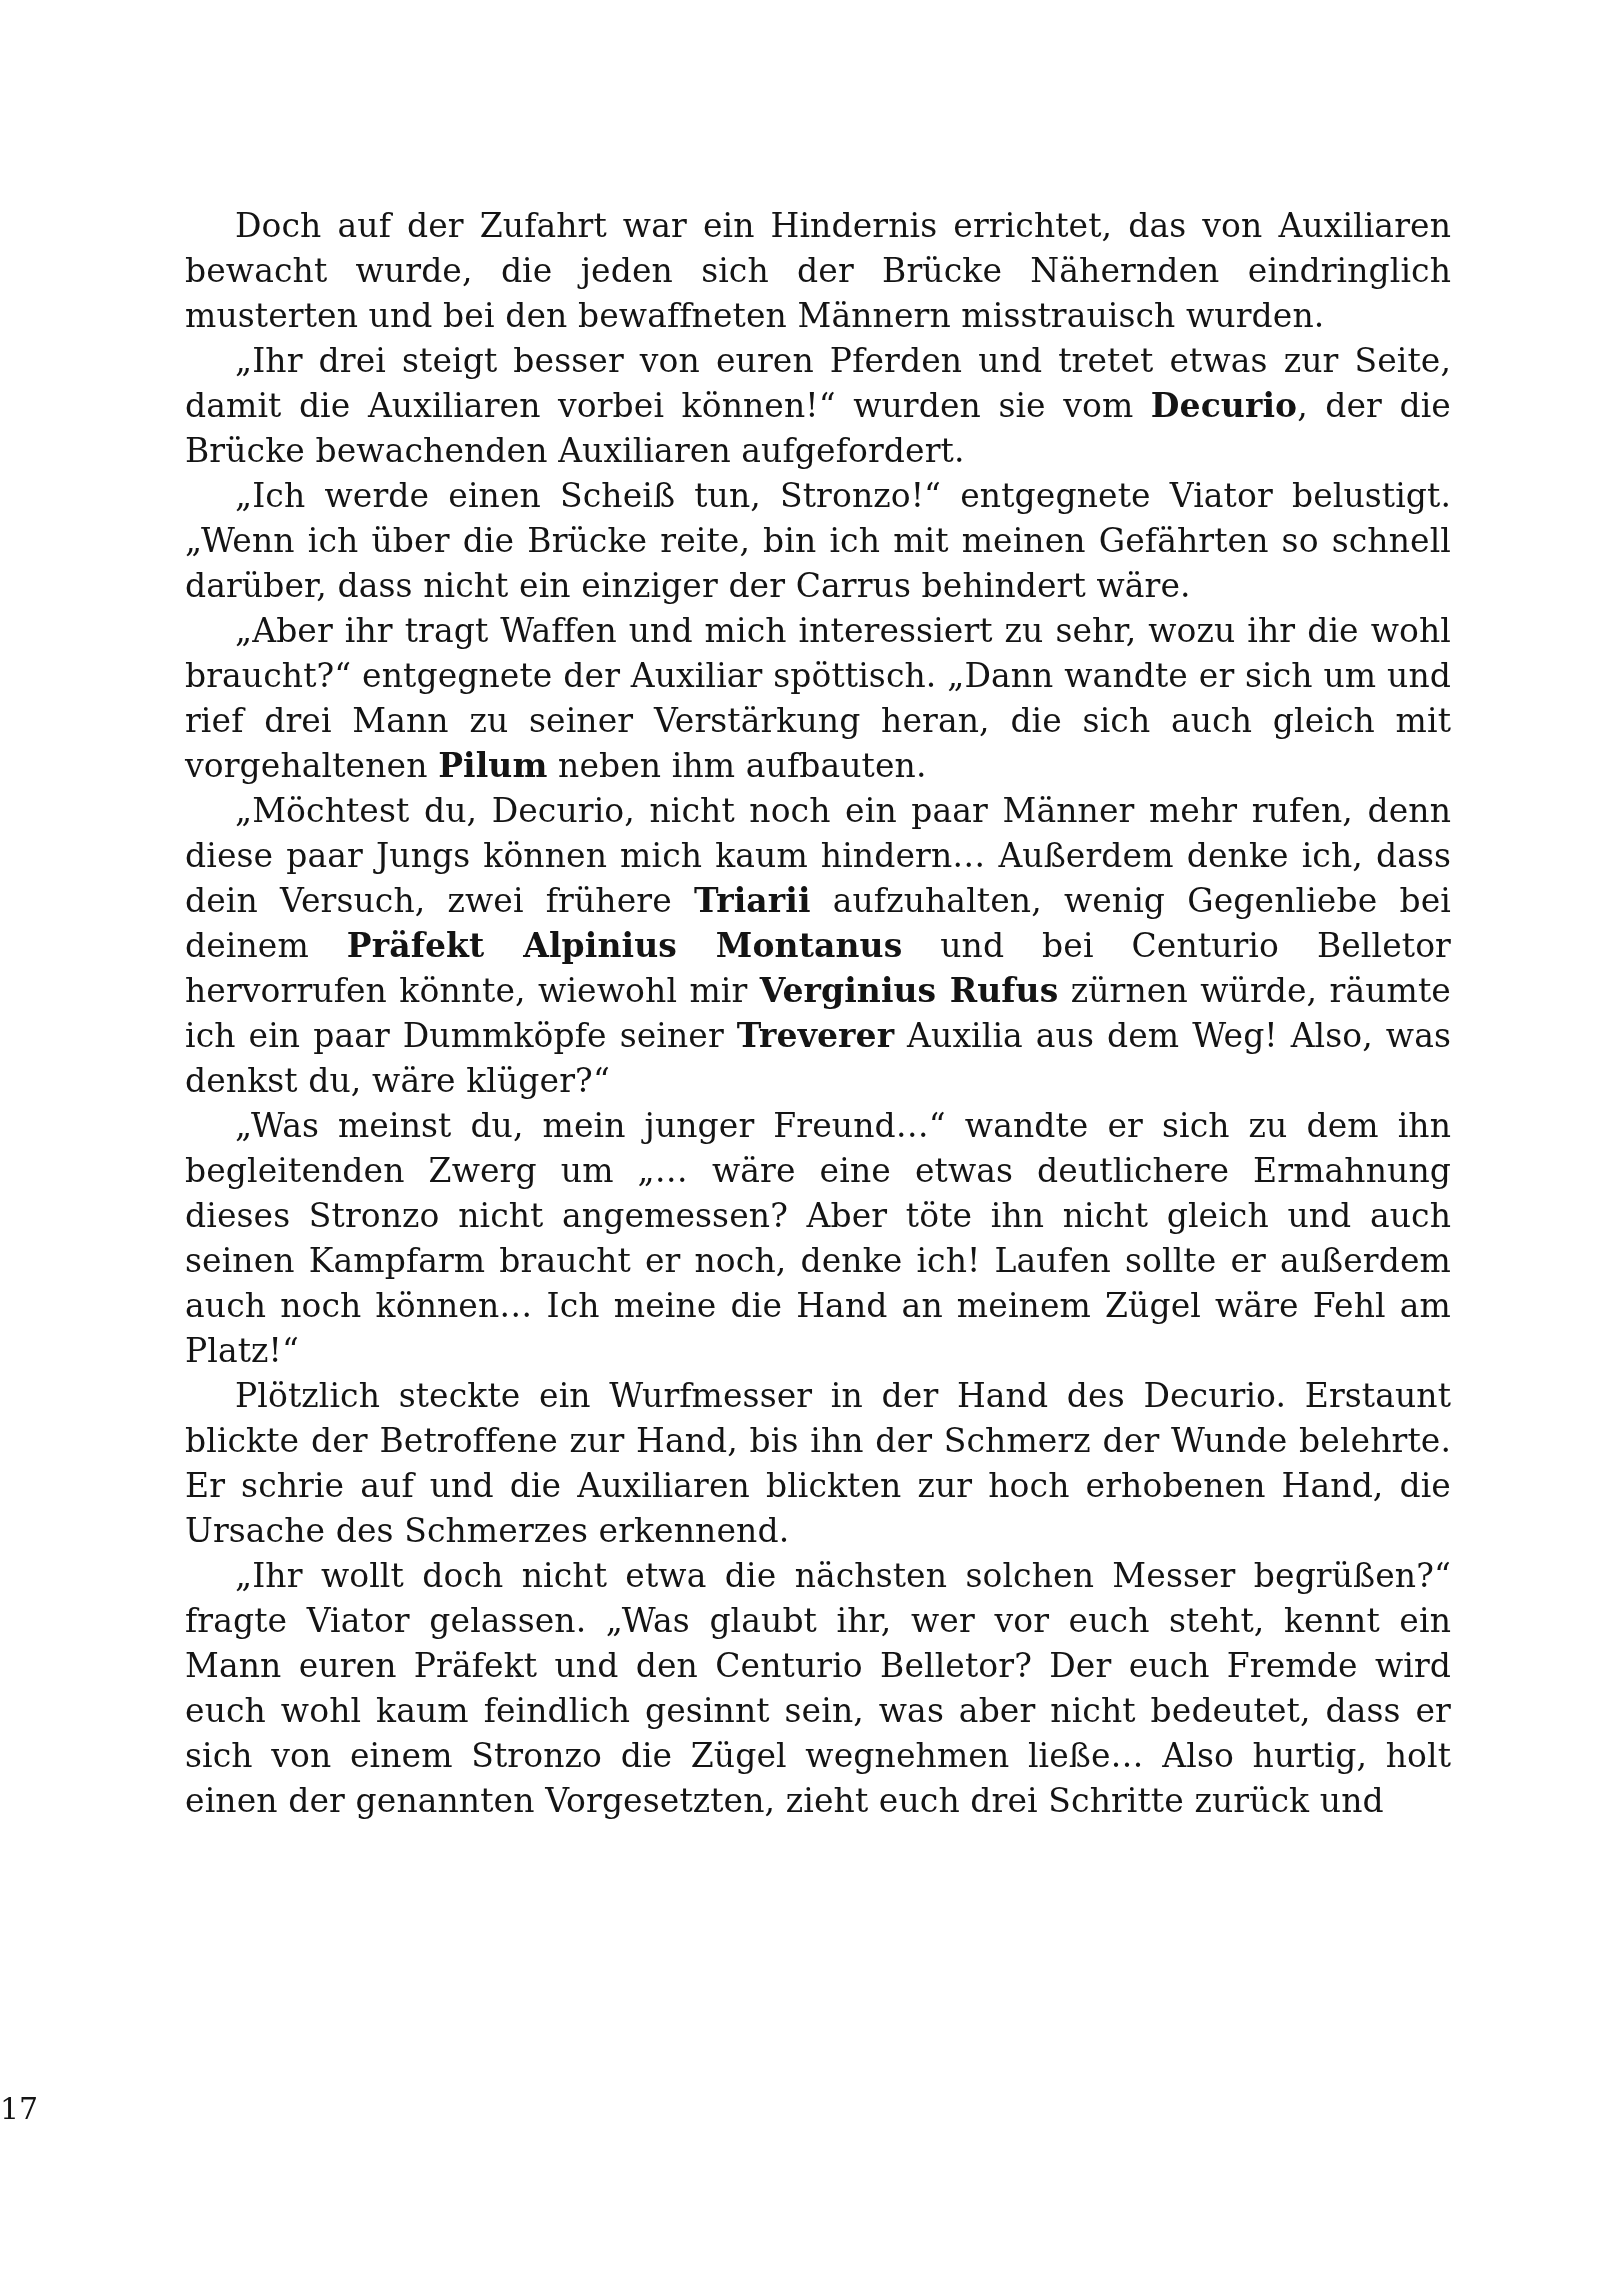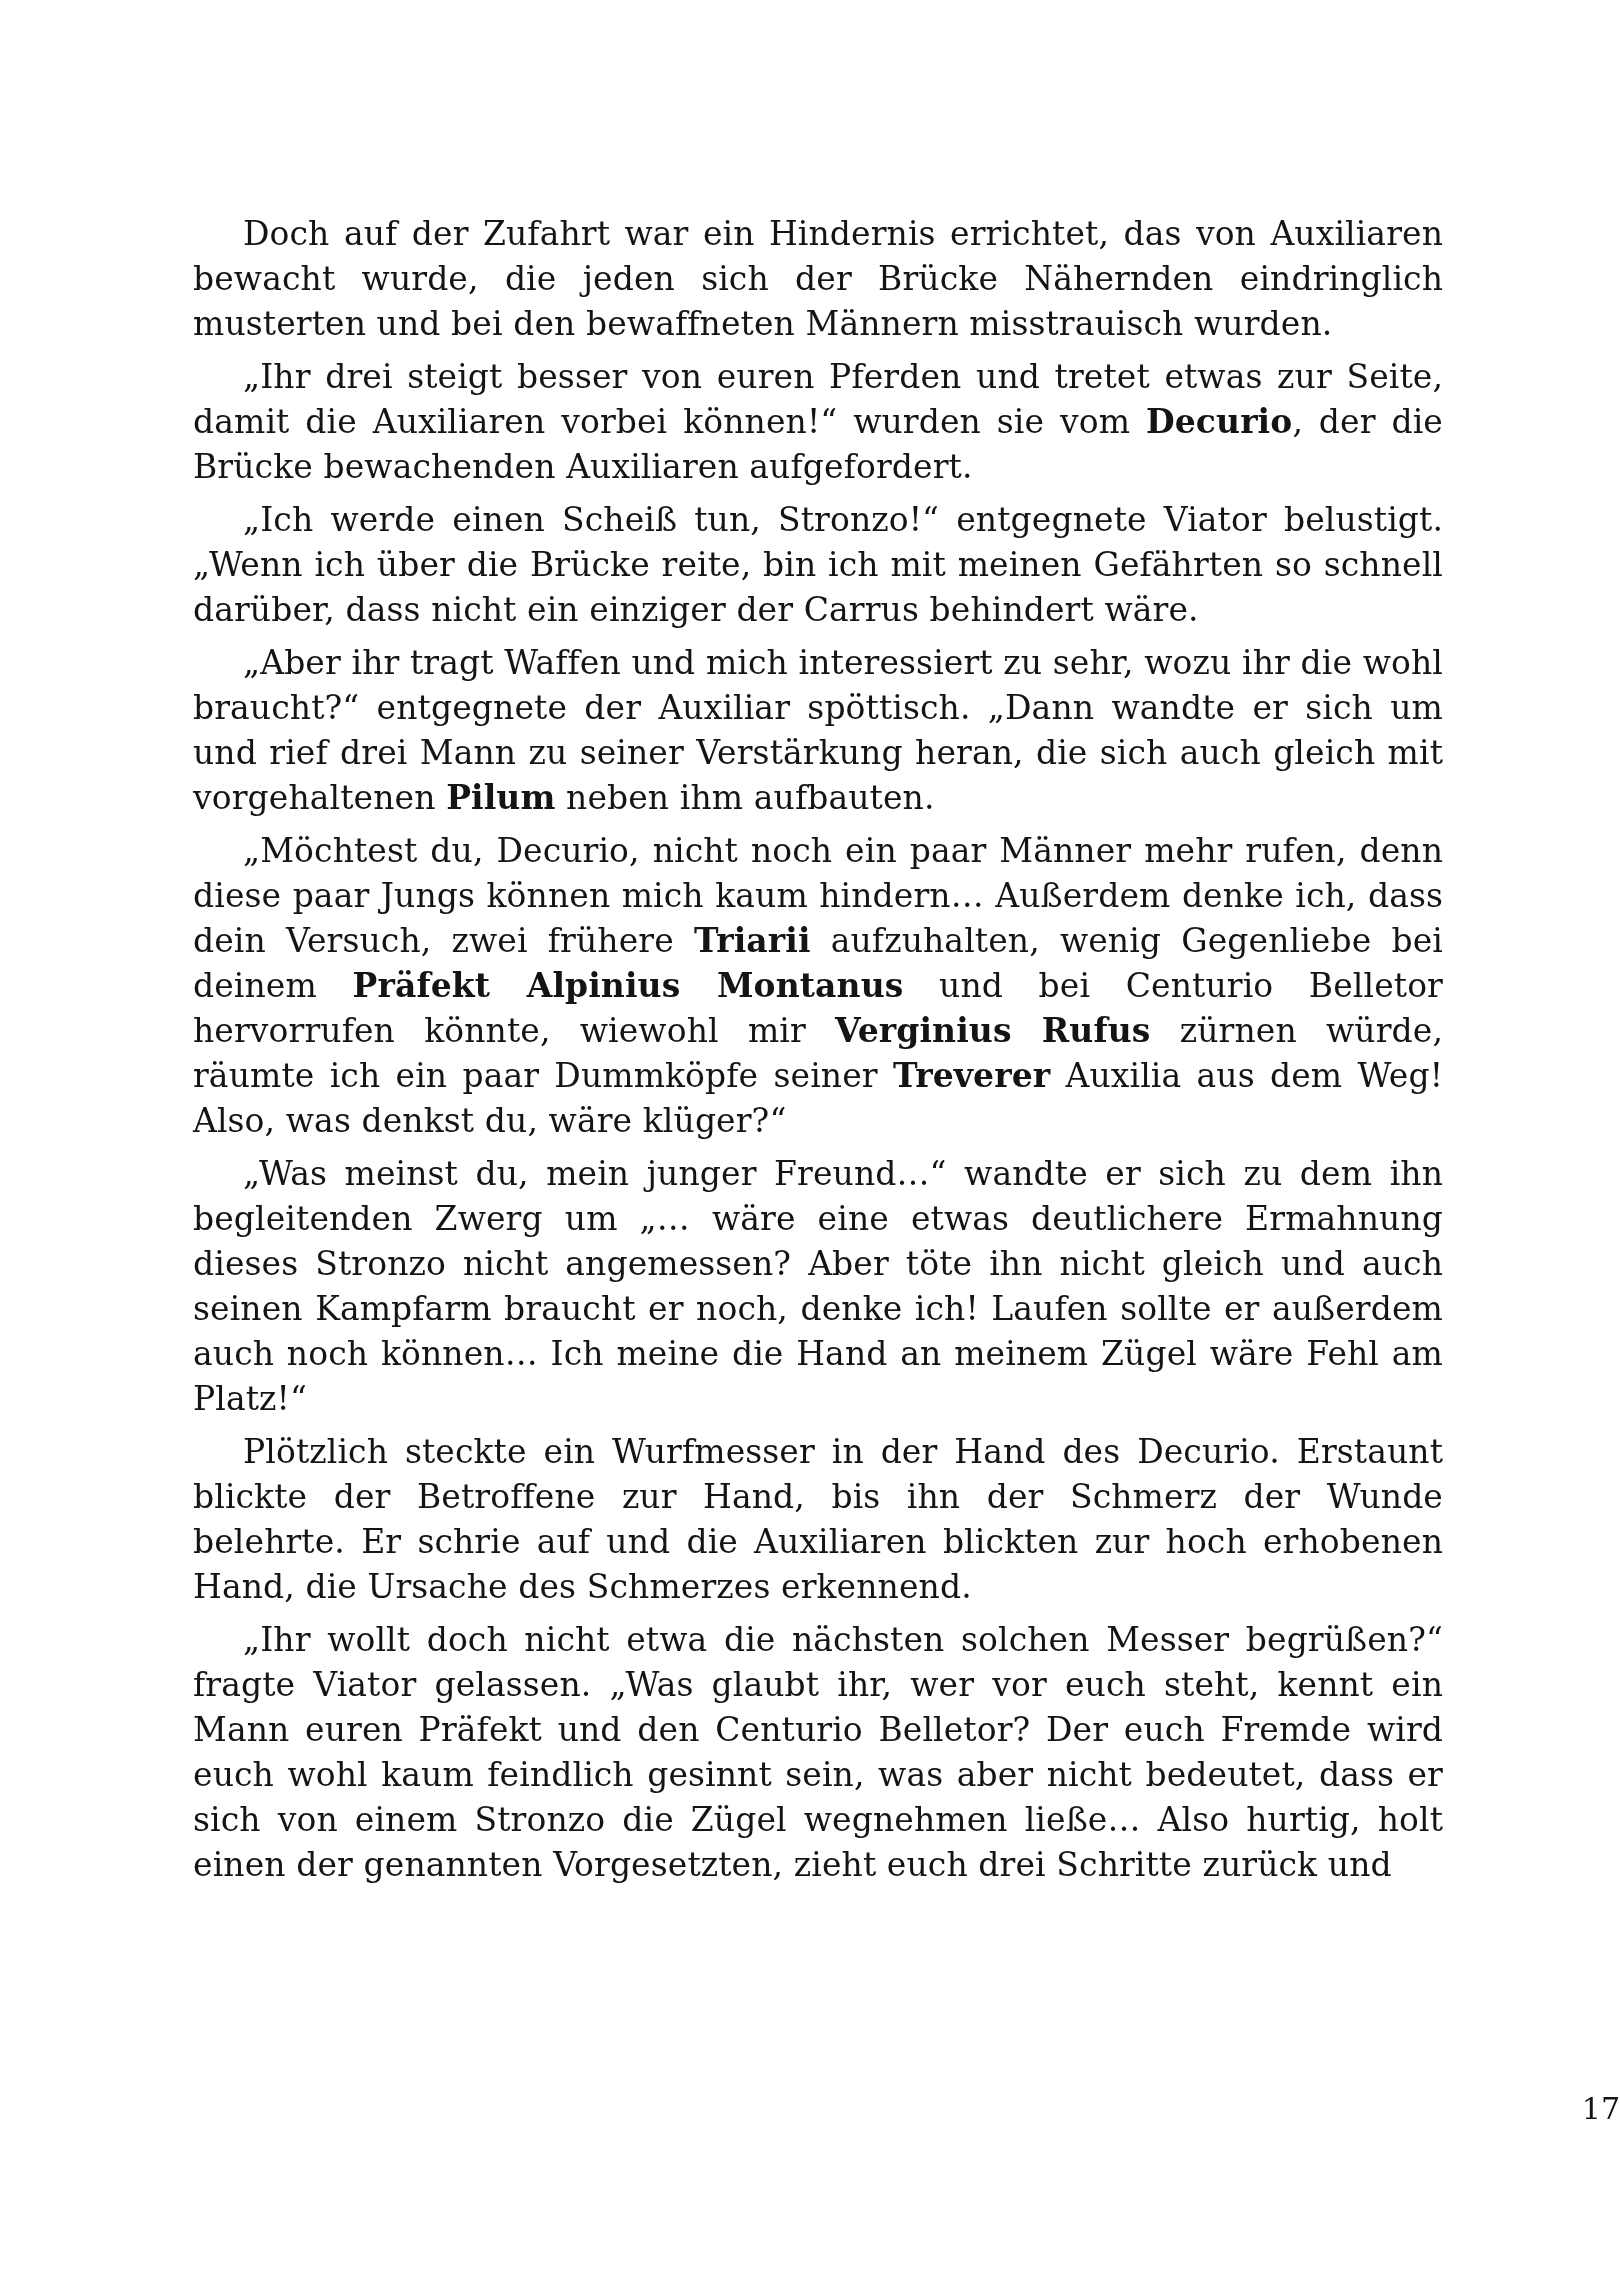--- a/index.html
+++ b/index.html
@@ -23,33 +23,33 @@
     position: absolute;
     left: 185px;
     right: 169px;
     top: 203px;
     font-size: 33px;
     line-height: 45px;
     text-align: justify;
     letter-spacing: 0.1px;
   }
   .para {
-    margin: 8px;
+    margin: 0;
     padding: 0;
     text-indent: 50px;
   }
   .bi {
     font-weight: bold;
   }
   .page-number {
     position: absolute;
     left: 0;
     right: 0;
     top: 2086px;
-    text-align: right;
+    text-align: left;
     font-size: 30px;
     line-height: 45px;
   }
 </style>
 </head>
 <body>
 
 <div class="page">
   <div class="text-block" id="text-block">
       <p class="para"><span>Doch auf der Zufahrt war ein Hindernis errichtet, das von Auxiliaren bewacht wurde, die jeden sich der Brücke Nähernden eindringlich musterten und bei den bewaffneten Männern misstrauisch wurden.</span></p>

